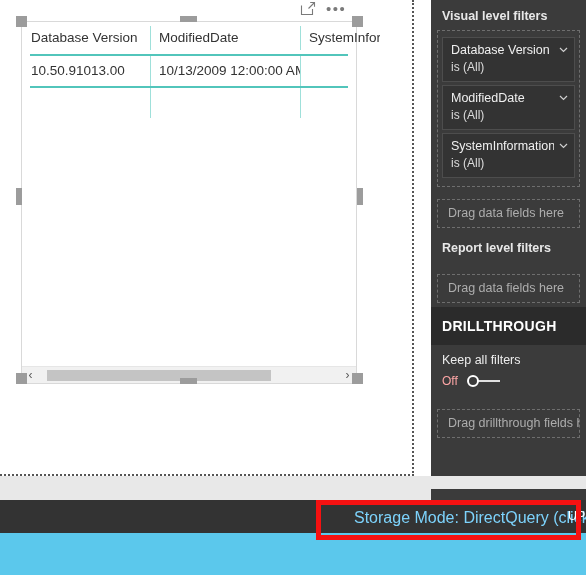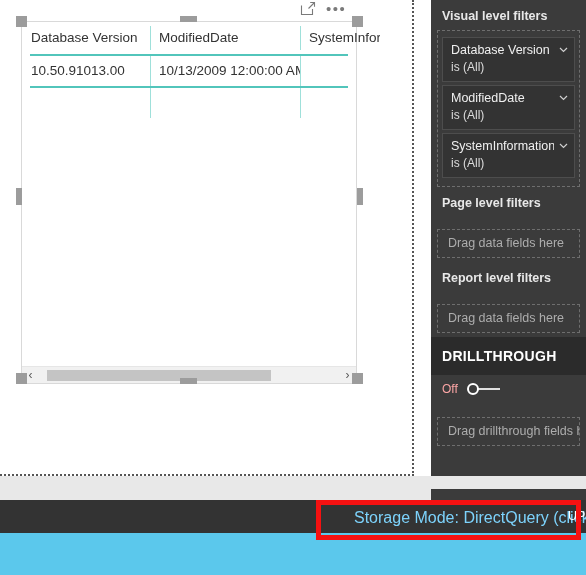--- a/index.html
+++ b/index.html
@@ -401,30 +401,30 @@
       <div class="fc-title">SystemInformationID</div>
       <div class="fc-sub">is (All)</div>
       <span class="fc-chevron">
         <svg width="11" height="11" viewBox="0 0 11 11">
           <path d="M2 4 L5.5 7.5 L9 4" fill="none" stroke="#cfcfcf" stroke-width="1.2"></path>
         </svg>
       </span>
     </div>
   </div>
 
-  <div class="pane-section-title">Page level filters</div>
   <div class="dropzone">Drag data fields here</div>
 
   <div class="pane-section-title">Report level filters</div>
   <div class="dropzone">Drag data fields here</div>
 
   <div id="drillthrough-header">
     <div class="dt-text">DRILLTHROUGH</div>
   </div>
 
+  <div id="keep-all-filters-label">Keep all filters</div>
 
   <div id="toggle-row">
     <span id="toggle-state">Off</span>
     <span id="toggle-switch">
       <span id="toggle-track"></span>
       <span id="toggle-knob"></span>
     </span>
   </div>
 
   <div class="dropzone">Drag drillthrough fields here</div>

